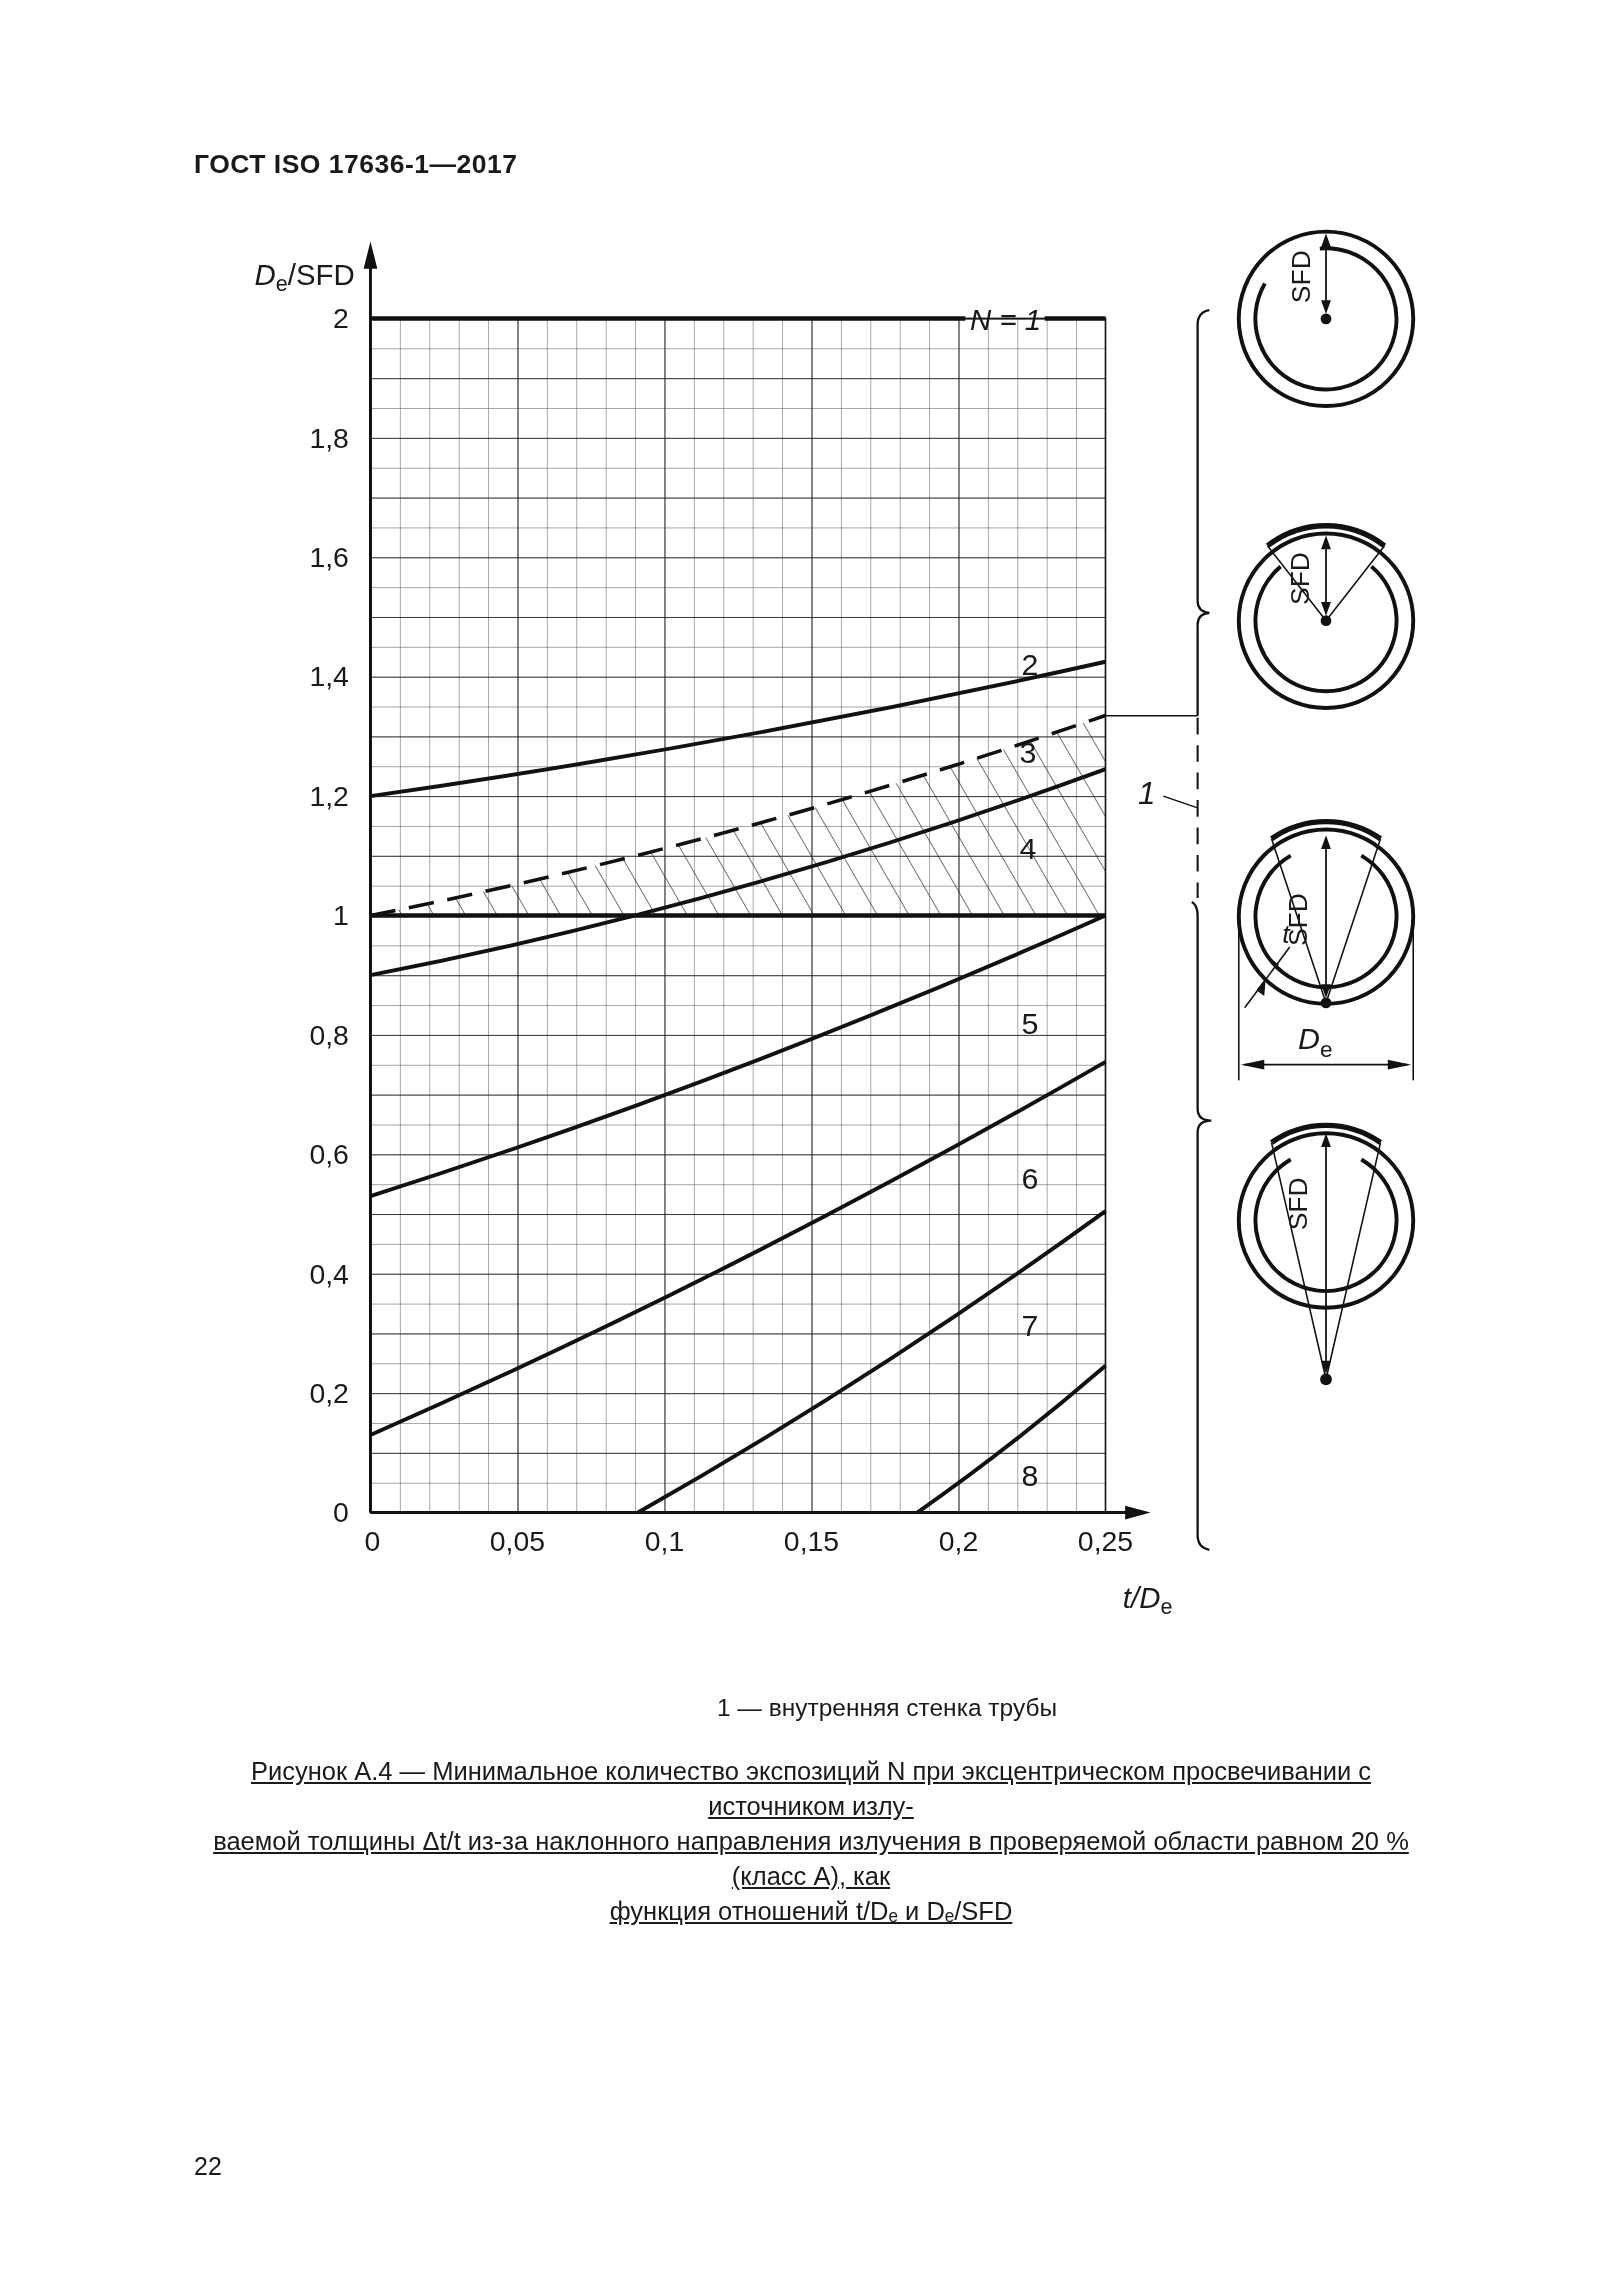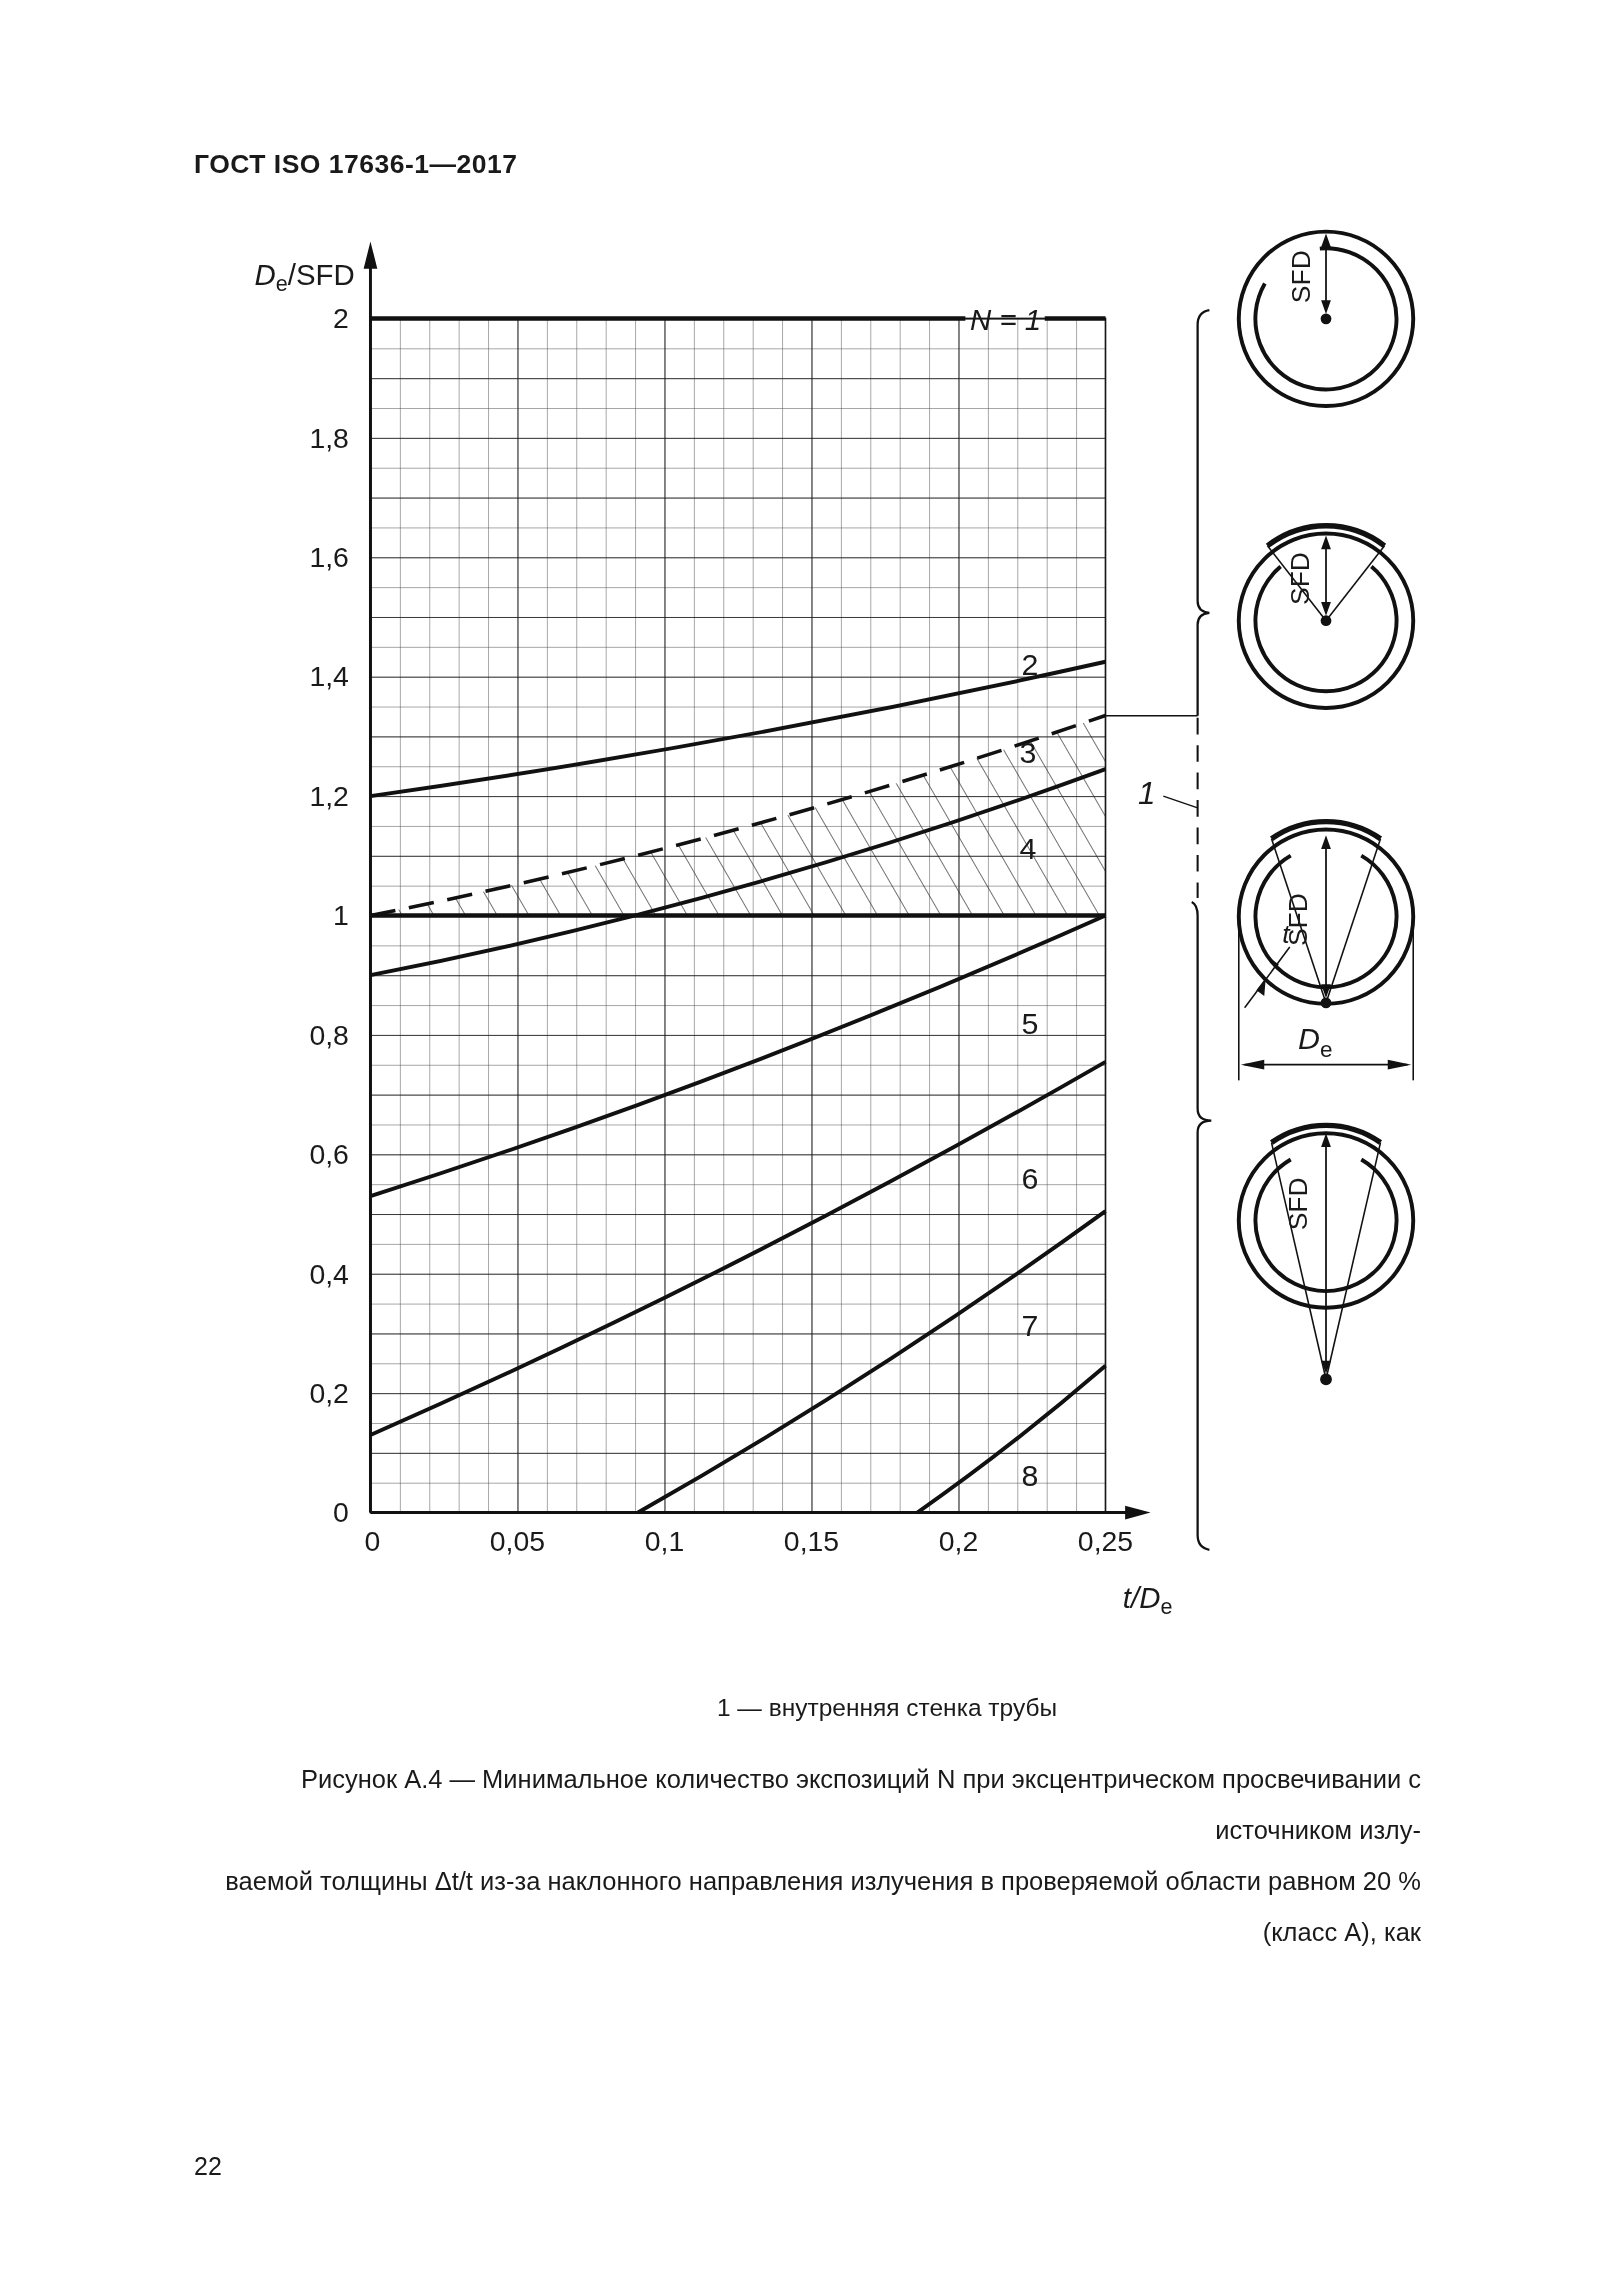--- a/index.html
+++ b/index.html
@@ -1,20 +1,20 @@
 <!DOCTYPE html>
 <html><head>
 <meta charset="utf-8">
 <style>
   html,body{margin:0;padding:0;background:#ffffff;}
   body{width:1621px;height:2293px;position:relative;font-family:"Liberation Sans",sans-serif;color:#1a1a1a;}
   .abs{position:absolute;}
   #header{left:194px;top:149px;font-size:26.5px;font-weight:bold;letter-spacing:0.5px;}
   #footnote{left:436px;top:1694px;width:902px;text-align:center;font-size:24.5px;}
-  #caption{left:201px;top:1754px;width:1220px;text-align:right;font-size:25.5px;line-height:51px;}
+  #caption{left:201px;top:1754px;width:1220px;text-align:center;font-size:25.5px;line-height:35px;text-decoration:underline;}
   #pagenum{left:194px;top:2152px;font-size:25px;text-align:right;}
   svg text{fill:#1a1a1a;}
 </style>
 </head>
 <body>
 
 <div class="abs" id="header">ГОСТ ISO 17636-1—2017</div>
 
 <svg class="abs" style="left:0;top:0" width="1621" height="2293" viewBox="0 0 1654 2339">
   <defs>
@@ -165,16 +165,17 @@
     <circle cx="1353" cy="1407" r="6" fill="#111" stroke="none"></circle>
   </g>
   <text transform="translate(1334,1228) rotate(-90)" font-size="27" text-anchor="middle">SFD</text>
 </svg>
 
 <div class="abs" id="footnote">1 — внутренняя стенка трубы</div>
 
 <div class="abs" id="caption">
   <div>Рисунок А.4 — Минимальное количество экспозиций N при эксцентрическом просвечивании с источником излу-</div>
   <div>ваемой толщины Δt/t из-за наклонного направления излучения в проверяемой области равном 20 % (класс А), как</div>
+  <div>функция отношений t/Dₑ и Dₑ/SFD</div>
 </div>
 
 <div class="abs" id="pagenum">22</div>
 
 
 </body></html>

